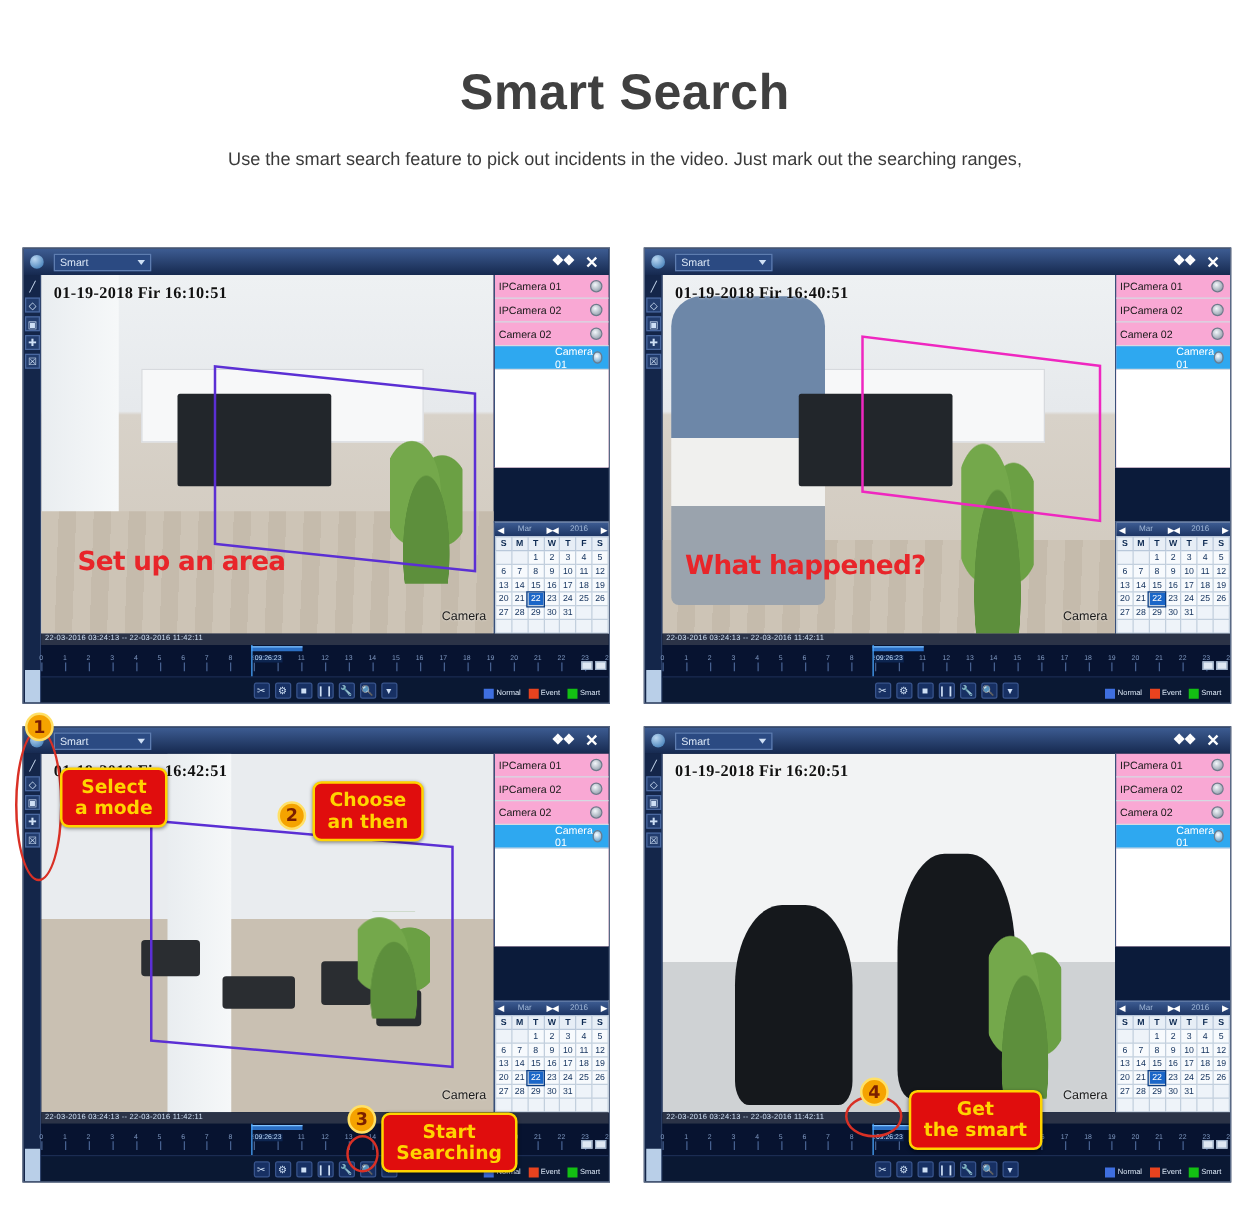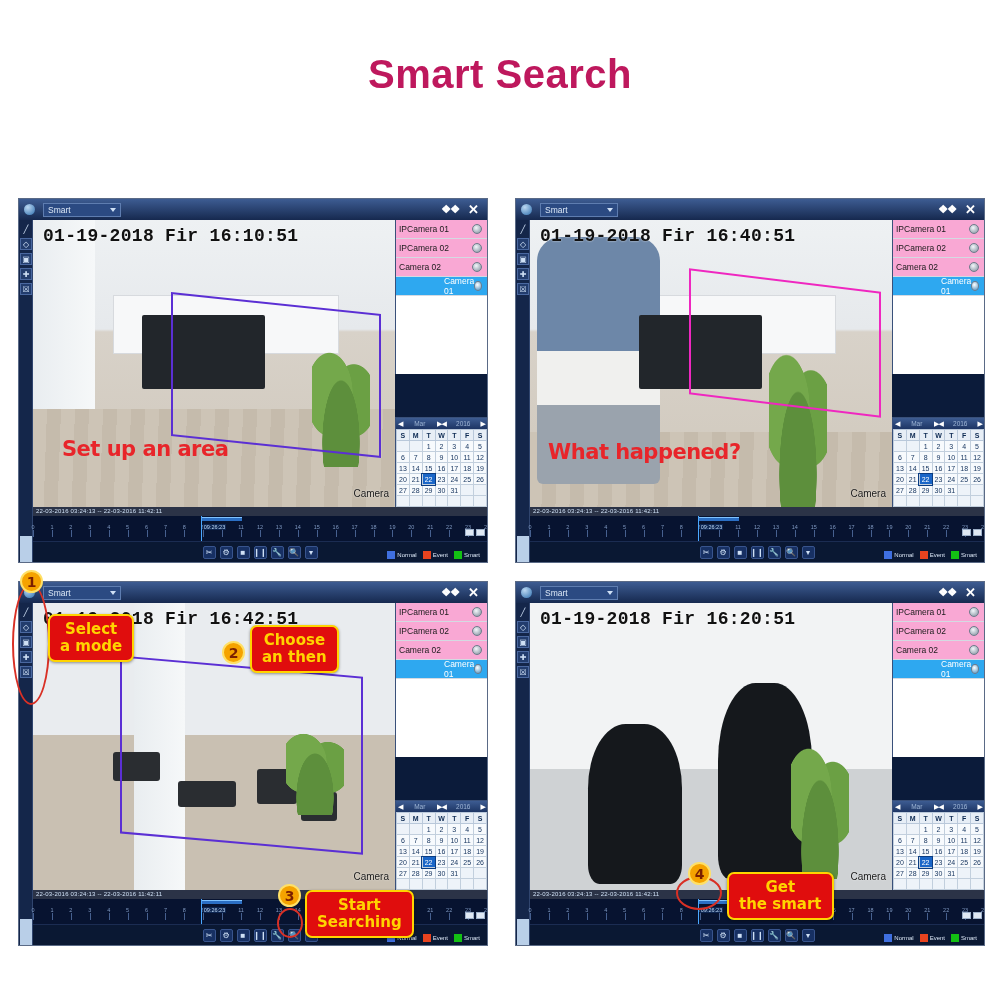--- a/index.html
+++ b/index.html
@@ -1,20 +1,20 @@
 <!DOCTYPE html>
 <html><head>
 <meta charset="utf-8">
 <style>
   * { box-sizing: border-box; margin:0; padding:0; }
   html,body { width:1000px; height:981px; background:#ffffff;
     font-family:"Liberation Sans", sans-serif; overflow:hidden; }
 
   
-  .page-title { text-align:center; color:#be185d; font-size:40px; font-weight:700;
+  .page-title { text-align:center; color:#404040; font-size:40px; font-weight:700;
     letter-spacing:.5px; padding-top:52px; }
   .page-sub { text-align:center; color:#3a3a3a; font-size:14.5px; line-height:26px;
     margin-top:18px; }
   .page-sub div { white-space:nowrap; }
 
   
   .grid { position:absolute; left:0; top:198px; width:1000px; }
   .row { display:flex; }
   .panel { position:relative; width:470px; height:365px; margin:0 0 10px 0;
     background:#0b1b3a; border:1px solid #5a6a86; overflow:hidden; }
@@ -46,22 +46,22 @@
     background:#223c6d; border:1px solid #4a6characters; border:1px solid #4a68a0;
     display:flex; align-items:center; justify-content:center;
     color:#cfe0f5; font-size:8px; }
   .rail .ti.plain { background:transparent; border:none; }
   .rail .pad { position:absolute; bottom:0; left:1px; width:12px; height:26px;
     background:#b9cfe8; }
 
   
   .video { position:absolute; left:14px; top:21px; right:92px; bottom:55px;
     overflow:hidden; }
-  .vstamp { position:absolute; left:10px; top:6px; color:#111; font-size:18px;
-    font-family:Liberation Mono, monospace; font-weight:700; letter-spacing:.3px;
+  .vstamp { position:absolute; left:10px; top:6px; color:#111; font-size:13px;
+    font-family:Liberation Serif, serif; font-weight:700; letter-spacing:.3px;
     text-shadow:0 0 2px rgba(255,255,255,.8); }
   .vcam { position:absolute; right:6px; bottom:8px; color:#1a1a1a; font-size:10px;
     text-shadow:0 0 2px rgba(255,255,255,.7); }
 
   
   .scene { position:absolute; inset:0; }
   .s-room { background:
      linear-gradient(#eef1f3 0%, #e6e9ec 38%, #d8d2c9 39%, #cfc7bb 100%); }
   .s-room:before { content:""; position:absolute; left:22%; top:26%; width:62%;
      height:20%; background:#f7f8f9; border:1px solid #d7dade; }
@@ -162,20 +162,21 @@
     font-size:14px; display:flex; align-items:center; justify-content:center;
     z-index:41; font-family:"DejaVu Sans", sans-serif; }
   .ell { position:absolute; border:2px solid #d93025; border-radius:50%;
     z-index:39; }
 </style>
 </head>
 <body>
 
 <div class="page-title">Smart Search</div>
 <div class="page-sub">
+  <div>Use the smart search feature to pick out incidents in the video. Just mark out the searching ranges,</div>
 </div>
 
 <div class="grid">
 
   <div class="row">
 
     <div class="panel p1">
       <div class="titlebar">
         <div class="tb-globe"></div>
         <div class="tb-sel">

